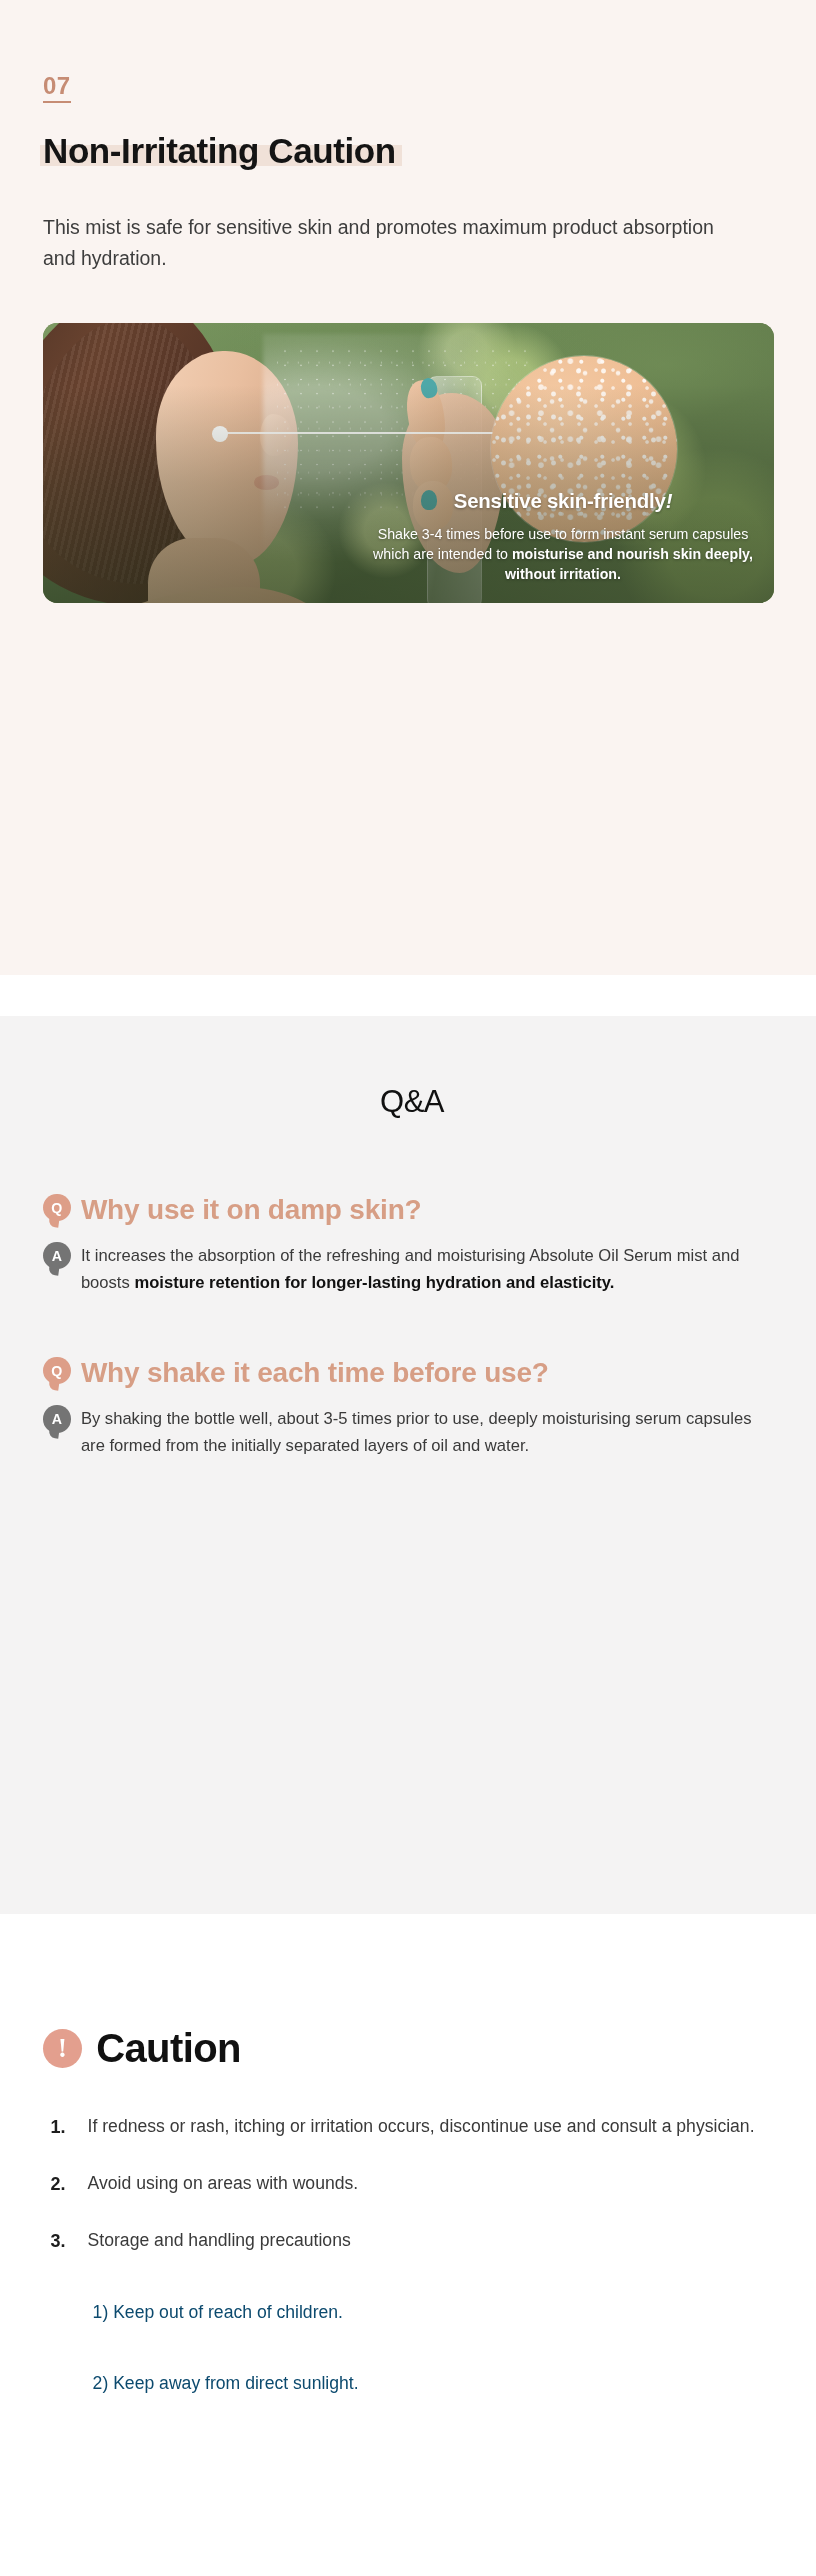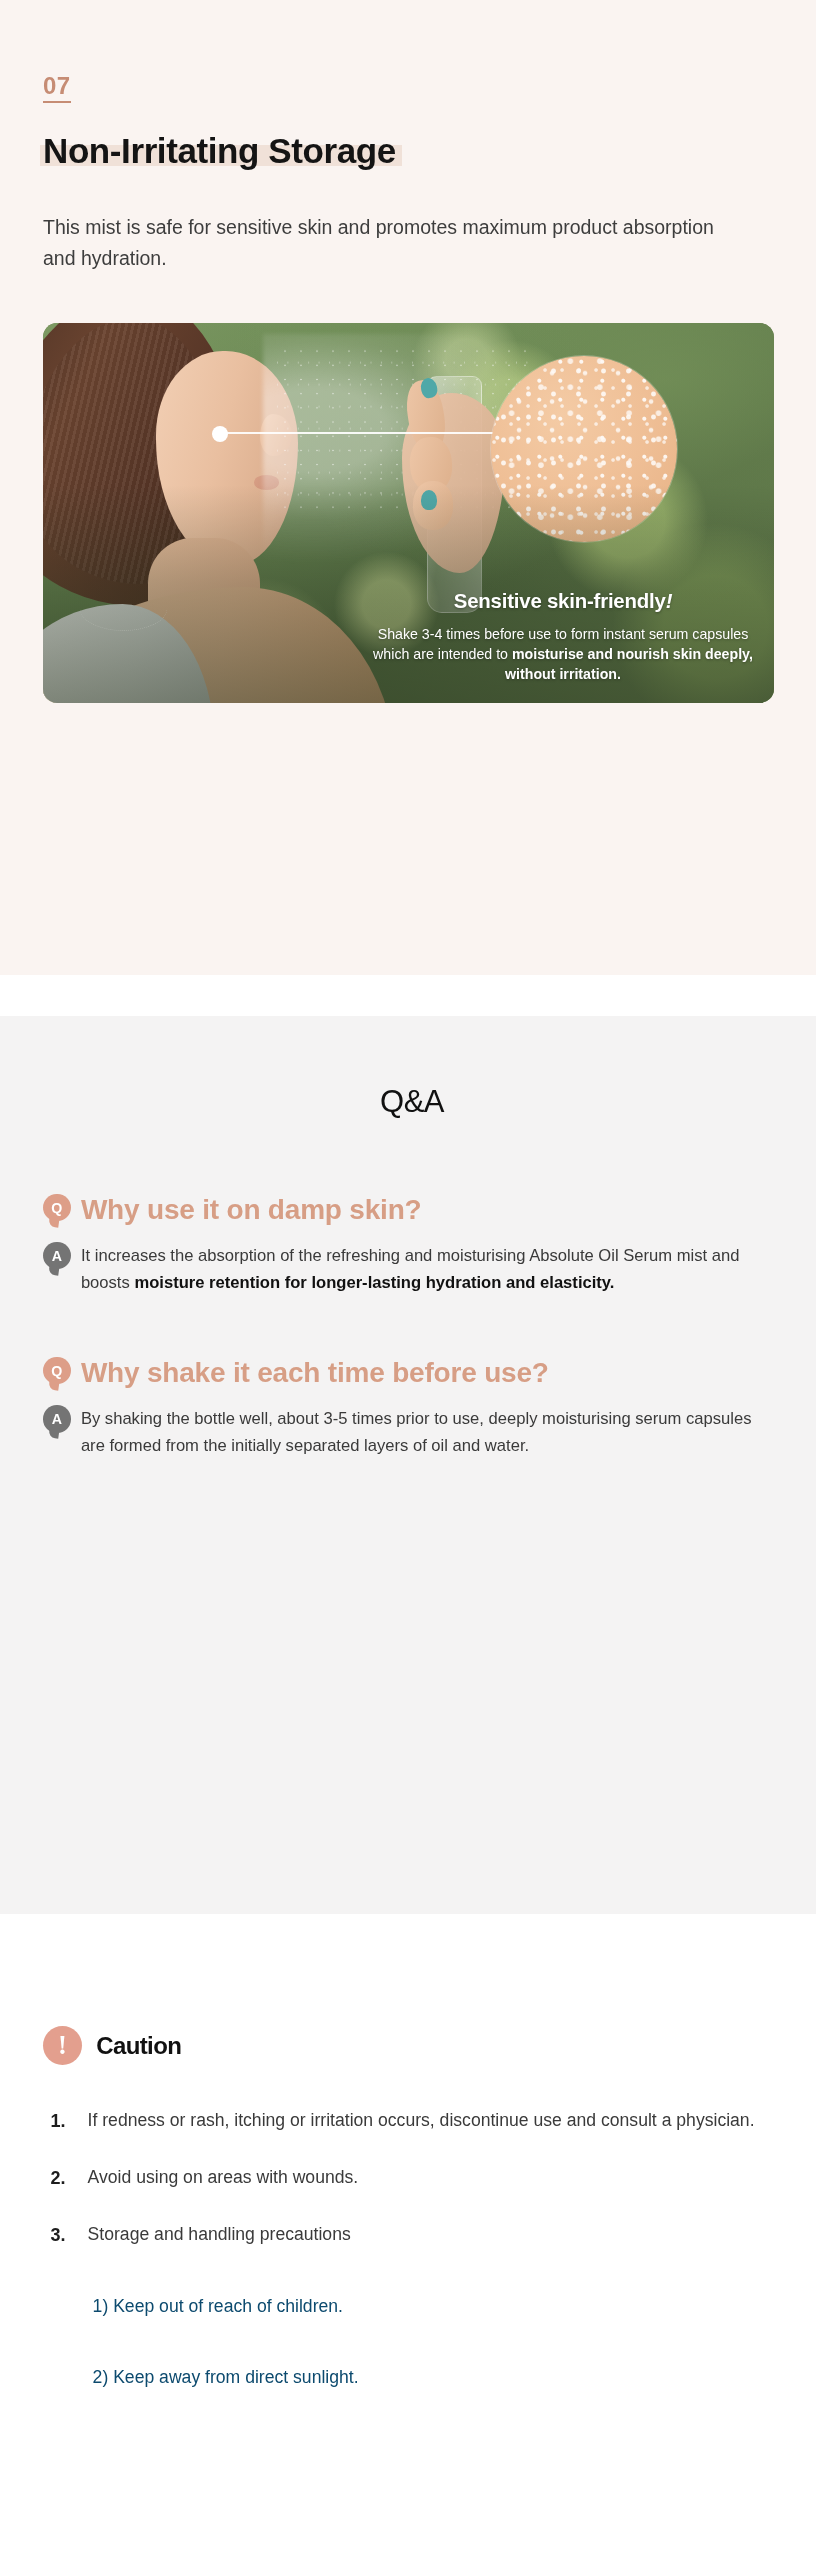--- a/index.html
+++ b/index.html
@@ -59,21 +59,21 @@
     color: #3d3d3d;
     font-weight: 300;
     max-width: 684px;
   }
 
   
   .photo-card {
     position: relative;
     margin-top: 49px;
     width: 731px;
-    height: 380px;
+    height: 280px;
     border-radius: 14.2px;
     overflow: hidden;
     background: #6e8457;
   }
   
   .bg-foliage {
     position: absolute; inset: 0;
     background:
       radial-gradient(circle at 64% 22%, rgba(196,214,140,.85) 0 5%, rgba(196,214,140,0) 12%),
       radial-gradient(circle at 80% 52%, rgba(176,200,120,.7) 0 6%, rgba(176,200,120,0) 13%),
@@ -346,21 +346,21 @@
     color: #ffffff;
     font-size: 26.6px;
     font-weight: 700;
     line-height: 1;
     display: flex;
     align-items: center;
     justify-content: center;
     font-family: "Liberation Serif", serif;
   }
   .caution-title {
-    font-size: 24px;
+    font-size: 40px;
     font-weight: 700;
     color: #111111;
     letter-spacing: -0.6px;
   }
   .caution-list { list-style: none; padding-left: 7.6px; }
   .caution-item { display: flex; margin-bottom: 28.5px; }
   .caution-item:last-child { margin-bottom: 0; }
   .caution-num {
     flex: 0 0 auto;
     width: 25px;
@@ -389,21 +389,21 @@
 <body>
 
 <section class="band-cream">
 
   <div>
     <span class="step-number">07</span>
   </div>
 
   <div class="feature-title-wrap">
     <span class="hl-band"></span>
-    <h1 class="feature-title">Non-Irritating Storage</h1>
+    <h1 class="feature-title">Non-Irritating Caution</h1>
   </div>
 
   <p class="feature-desc">This mist is safe for sensitive skin and promotes maximum product absorption and hydration.</p>
 
   
   <div class="photo-card">
 
     <div class="bg-foliage"></div>
 
     <div class="woman">

